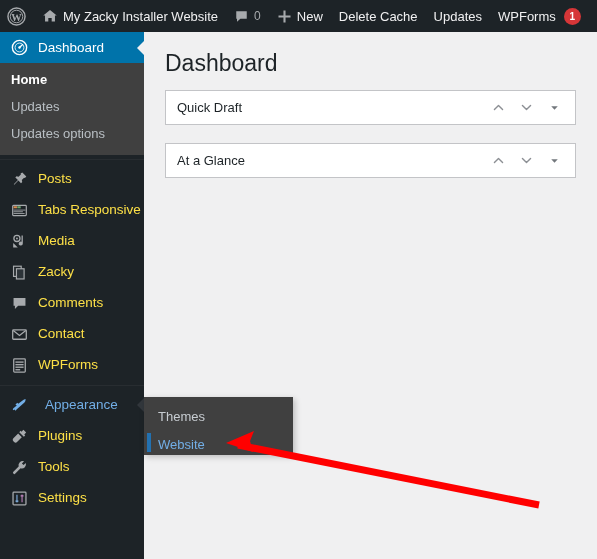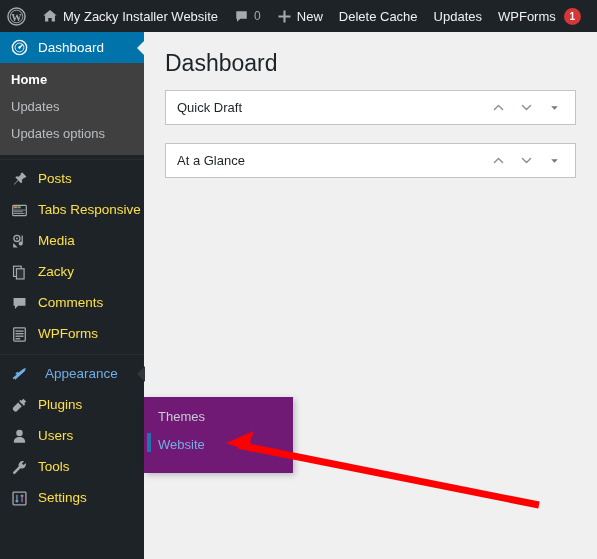--- a/index.html
+++ b/index.html
@@ -107,22 +107,22 @@
 
   .menu-sep {
     height: 1px; background: #282d31;
     margin: 4px 0;
   }
 
   
   #flyout {
     position: absolute;
     left: 144px; top: 397px;
-    width: 149px; height: 76px;
-    background: #701a75;
+    width: 149px; height: 58px;
+    background: #404040;
     z-index: 35;
     box-shadow: 2px 2px 6px rgba(0,0,0,.22);
     padding-top: 6px;
   }
   .fly-item {
     position: relative;
     display: block;
     padding: 4px 0 4px 14px;
     font-size: 13px;
     color: #c7ccd1;
@@ -313,20 +313,29 @@
 
     <div class="menu-item">
       <span class="m-icon">
         <svg width="17" height="17" viewBox="0 0 20 20">
           <path fill="#a7aaad" d="M3 3.4h14v9.2H8.4L4.6 16.6v-4H3z"></path>
         </svg>
       </span>
       <span class="m-label">Comments</span>
     </div>
 
+    <div class="menu-item">
+      <span class="m-icon">
+        <svg width="17" height="17" viewBox="0 0 20 20">
+          <rect x="2" y="4.6" width="16" height="11" rx="1" fill="none" stroke="#a7aaad" stroke-width="1.5"></rect>
+          <path d="M2.6 5.4 10 11.2l7.4-5.8" fill="none" stroke="#a7aaad" stroke-width="1.5"></path>
+        </svg>
+      </span>
+      <span class="m-label">Contact</span>
+    </div>
 
     <div class="menu-item">
       <span class="m-icon">
         <svg width="17" height="17" viewBox="0 0 20 20">
           <rect x="3.2" y="2.2" width="13.6" height="15.6" rx="1" fill="none" stroke="#a7aaad" stroke-width="1.5"></rect>
           <rect x="5.2" y="5.2" width="9.6" height="1.6" fill="#a7aaad"></rect>
           <rect x="5.2" y="8.2" width="9.6" height="1.6" fill="#a7aaad"></rect>
           <rect x="5.2" y="11.2" width="9.6" height="1.6" fill="#a7aaad"></rect>
           <rect x="5.2" y="14.2" width="5.6" height="1.6" fill="#a7aaad"></rect>
         </svg>
@@ -348,29 +357,20 @@
 
     <div class="menu-item">
       <span class="m-icon">
         <svg width="17" height="17" viewBox="0 0 20 20">
           <path fill="#a7aaad" d="M14.6 2.2 12.4 4.4l-1.1-1.1-1.6 1.6 5.4 5.4 1.6-1.6-1.1-1.1 2.2-2.2zM8.4 6.6 2.8 12.2c-1 1-1 2.4 0 3.4l.9.9c1 1 2.4 1 3.4 0l5.6-5.6z"></path>
         </svg>
       </span>
       <span class="m-label">Plugins</span>
     </div>
 
-    <div class="menu-item">
-      <span class="m-icon">
-        <svg width="17" height="17" viewBox="0 0 20 20">
-          <circle cx="10" cy="6" r="3.8" fill="#a7aaad"></circle>
-          <path fill="#a7aaad" d="M10 10.6c-4 0-6.6 2.4-6.6 5.2v1.6h13.2v-1.6c0-2.8-2.6-5.2-6.6-5.2z"></path>
-        </svg>
-      </span>
-      <span class="m-label">Users</span>
-    </div>
 
     <div class="menu-item">
       <span class="m-icon">
         <svg width="17" height="17" viewBox="0 0 20 20">
           <path fill="#a7aaad" d="M17.4 4.6 14.8 7.2 12.8 5.2 15.4 2.6a5 5 0 0 0-6.4 6.1l-6.2 6.2a1.6 1.6 0 0 0 0 2.3 1.6 1.6 0 0 0 2.3 0l6.2-6.2a5 5 0 0 0 6.1-6.4z"></path>
         </svg>
       </span>
       <span class="m-label">Tools</span>
     </div>
 

